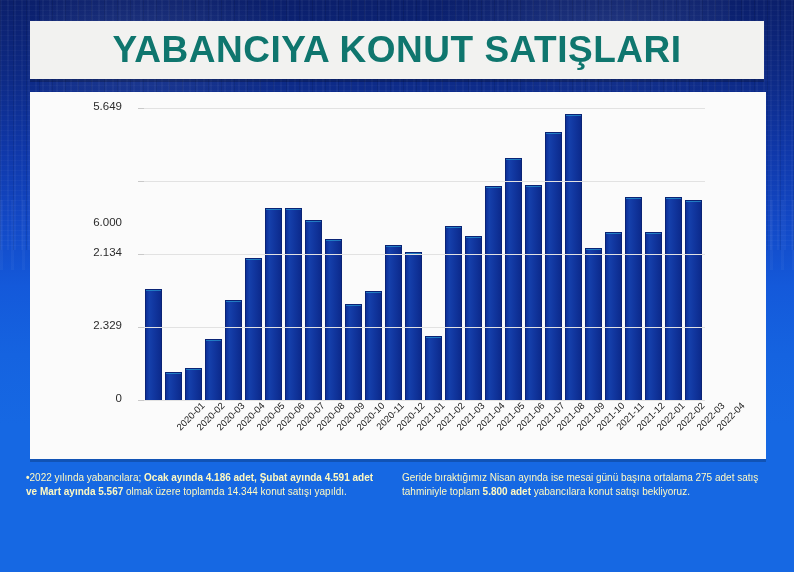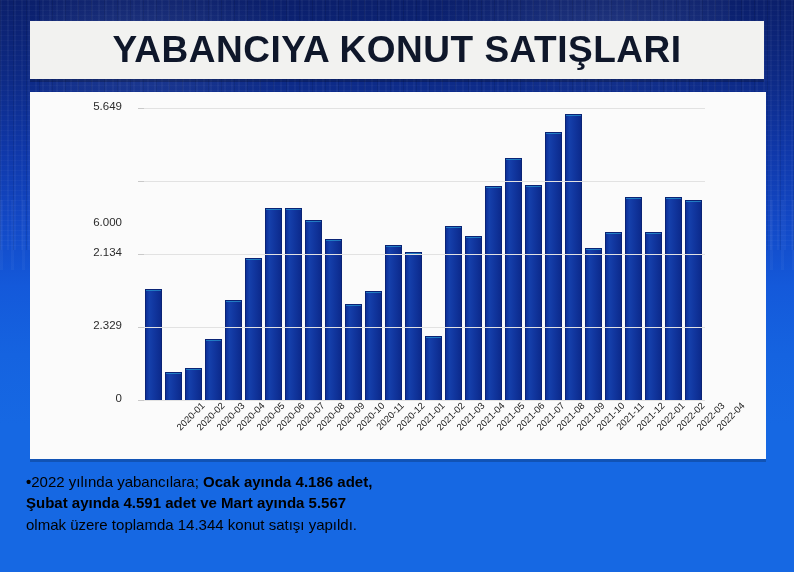--- a/index.html
+++ b/index.html
@@ -31,21 +31,21 @@
   
   #title-banner{
     position:absolute;left:30px;top:21px;width:734px;height:58px;
     background:#f2f2f0;
     box-shadow:0 3px 0 rgba(0,0,0,.22);
     display:flex;align-items:center;justify-content:center;
   }
   #title-text{
     font-family:"Liberation Sans",sans-serif;
     font-weight:bold;font-size:37px;letter-spacing:.5px;
-    color:#0f172a;white-space:nowrap;
+    color:#0f766e;white-space:nowrap;
   }
 
   
   #chart-panel{
     position:absolute;left:30px;top:92px;width:736px;height:367px;
     background:#fbfbfb;
     box-shadow:0 3px 0 rgba(0,0,0,.2);
   }
   #plot{position:absolute;left:0;top:0;width:736px;height:367px;}
 
@@ -65,21 +65,21 @@
   #xlabels{position:absolute;left:0;top:308px;width:736px;height:59px;}
   .xlabel{
     position:absolute;top:0;
     font-size:9.5px;color:#1c1c1c;white-space:nowrap;
     transform:rotate(-45deg);transform-origin:right top;
     font-family:"Liberation Sans",sans-serif;
   }
 
   
   #notes{position:absolute;left:0;top:462px;width:794px;height:110px;display:flex;}
-  .note{color:#000000;font-family:"Liberation Sans",sans-serif;font-size:15px;line-height:1.42;}
+  .note{color:#fef9c3;font-family:"Liberation Sans",sans-serif;font-size:10px;line-height:1.42;}
   #note-left{width:392px;padding:9px 12px 0 26px;box-sizing:border-box;}
   #note-right{width:402px;padding:9px 20px 0 10px;box-sizing:border-box;}
   .note b{font-weight:bold;}
   .bullet{font-weight:bold;}
 </style>
 </head>
 <body>
 
 <div id="bg-texture"></div>
 <div id="bg-noise"></div>
@@ -170,13 +170,16 @@
       <div class="ytickdash" style="top: 89px;"></div>
       <div class="gridline" style="top: 16px;"></div>
       <div class="ytickdash" style="top: 16px;"></div>
     </div>
 </div>
 
 <div id="notes">
   <div class="note" id="note-left">
     <span class="bullet">•</span><span>2022 yılında yabancılara; </span><b>Ocak ayında 4.186 adet, Şubat ayında 4.591 adet ve Mart ayında 5.567</b><span> olmak üzere toplamda 14.344 konut satışı yapıldı.</span>
   </div>
+  <div class="note" id="note-right">
+    <span>Geride bıraktığımız Nisan ayında ise mesai günü başına ortalama 275 adet satış tahminiyle toplam </span><b>5.800 adet</b><span> yabancılara konut satışı bekliyoruz.</span>
+  </div>
 </div>
 
 </body></html>

